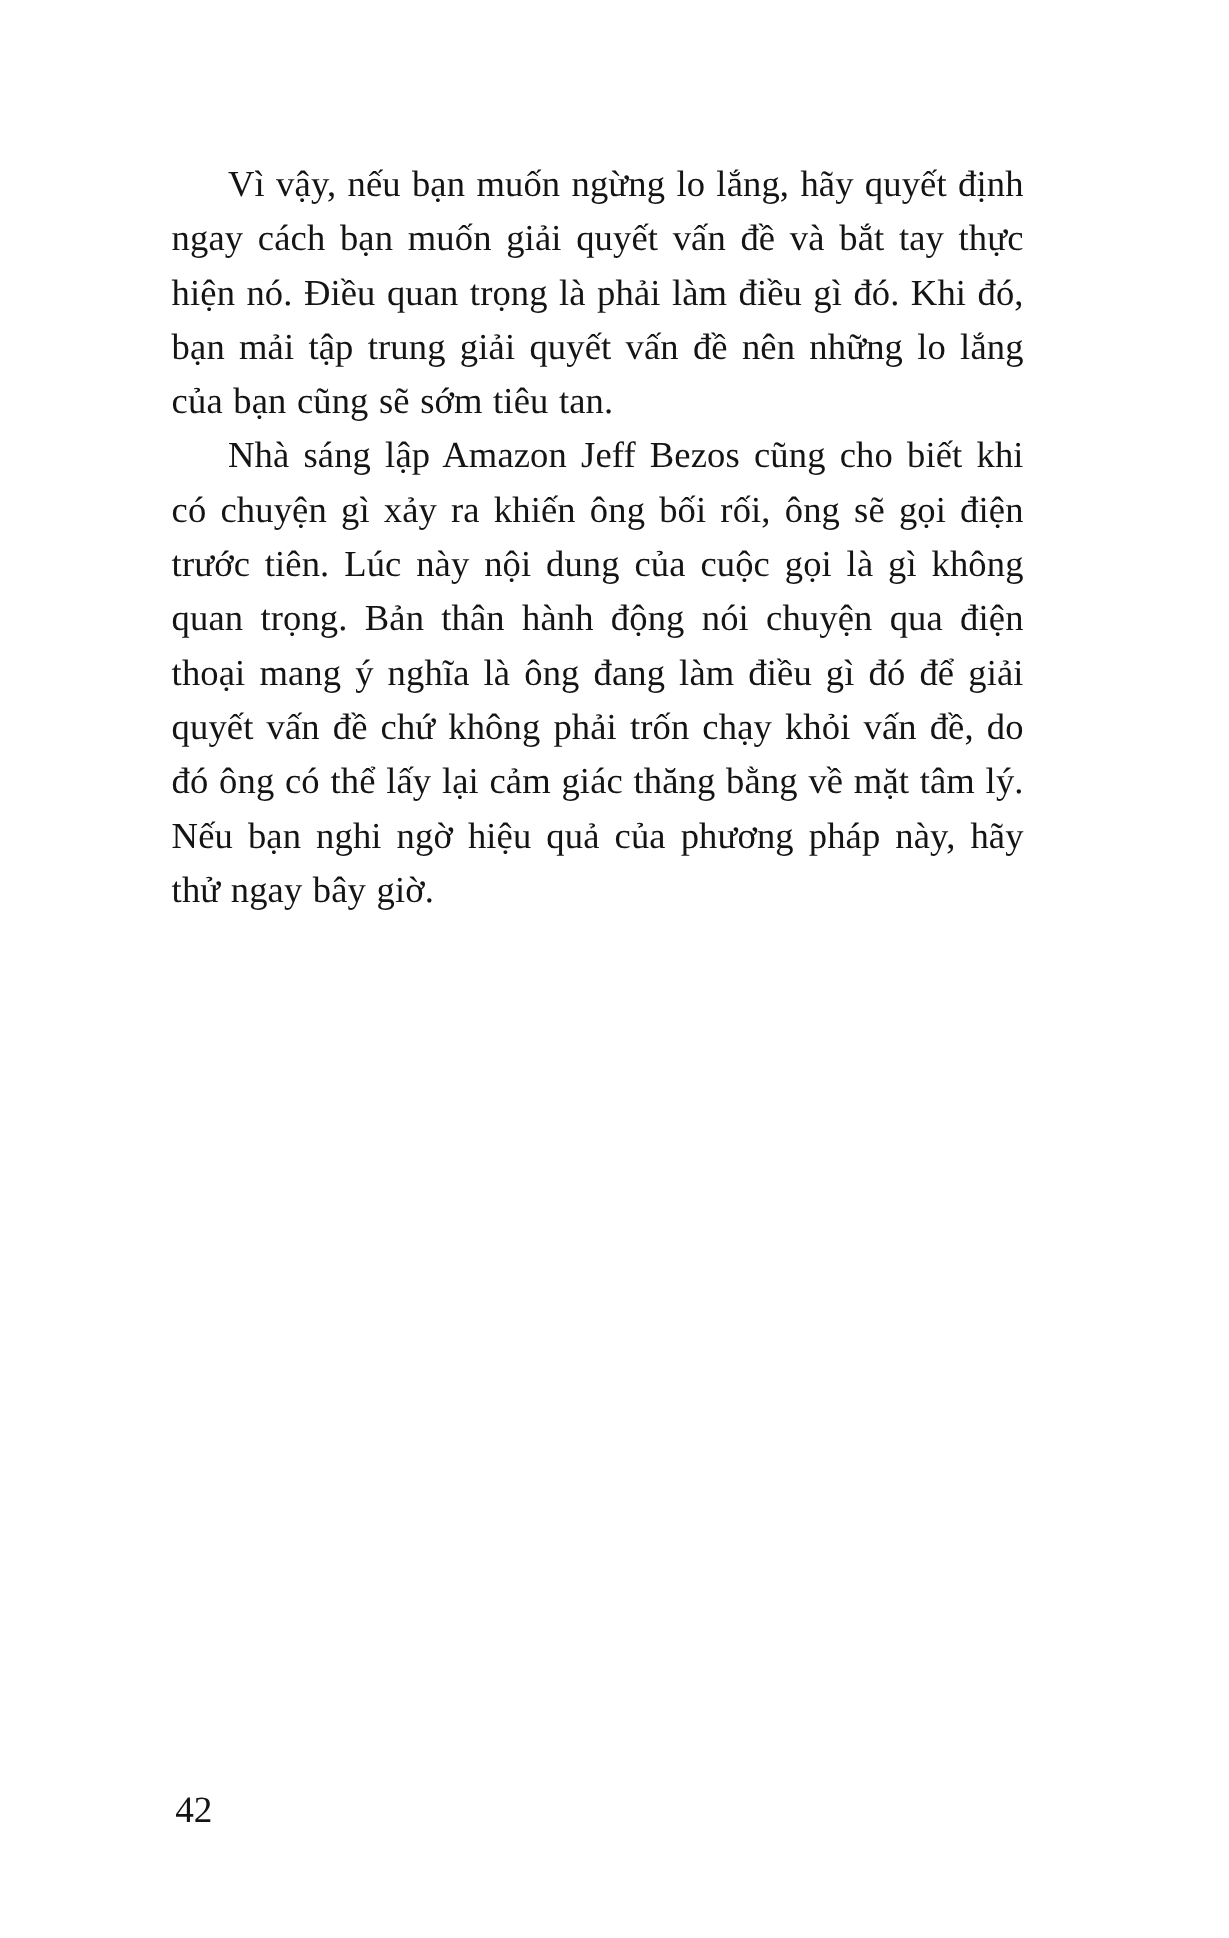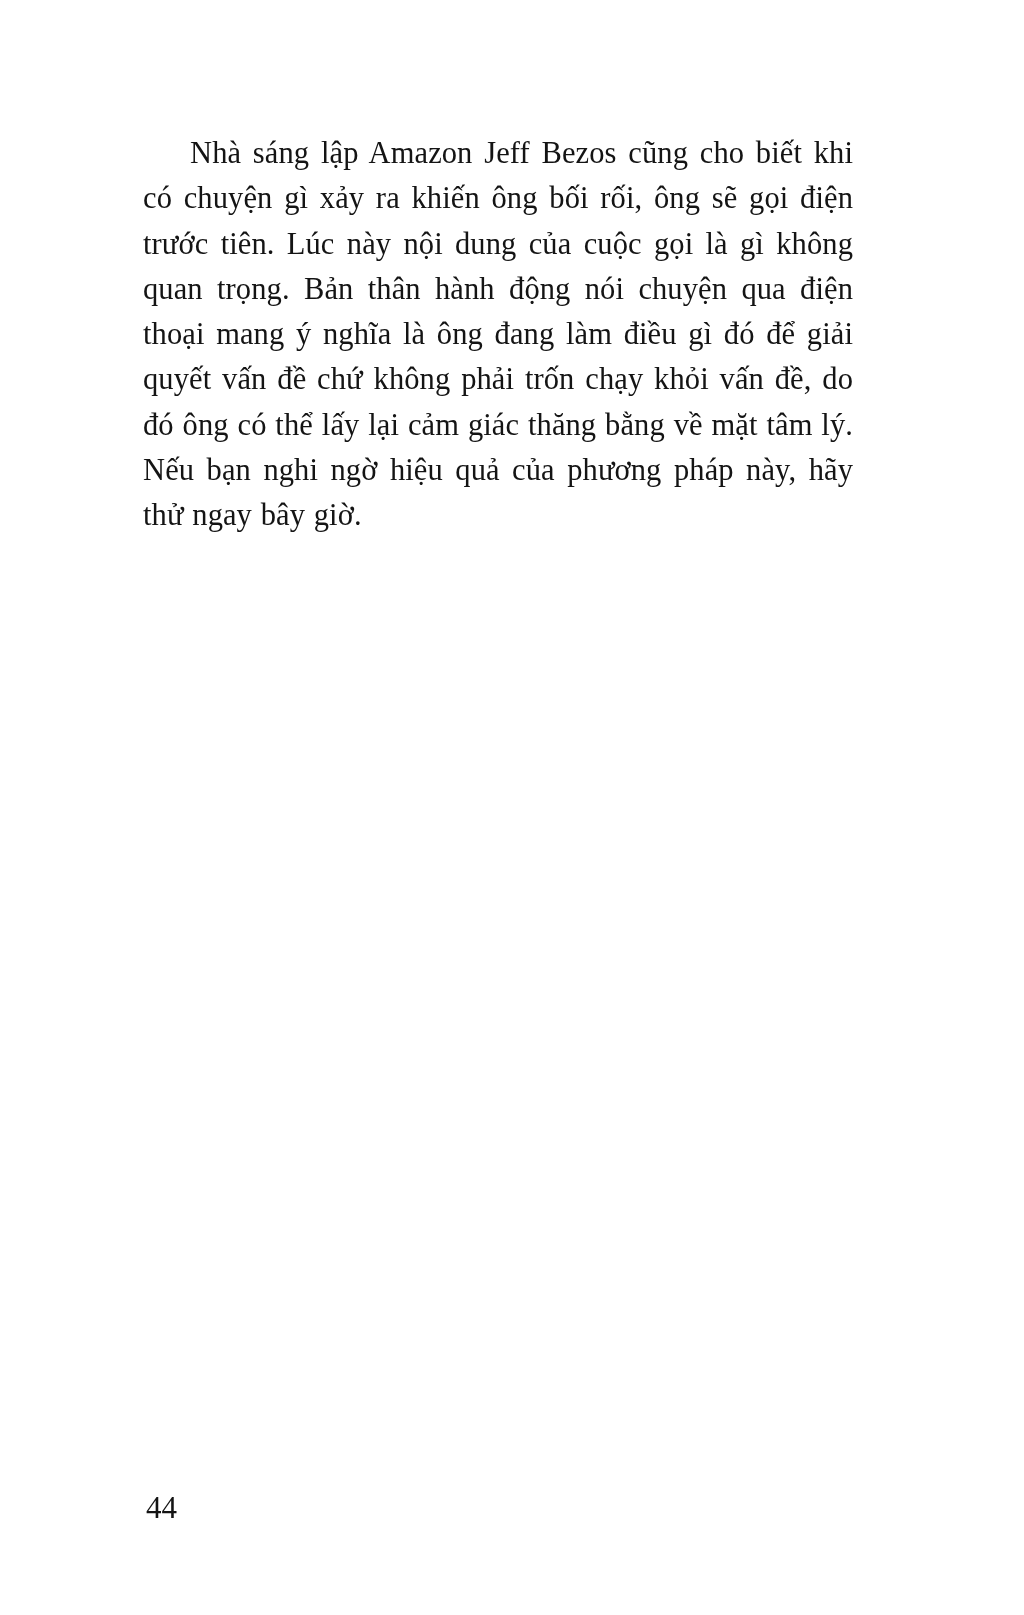--- a/index.html
+++ b/index.html
@@ -45,16 +45,17 @@
     font-size: 31px;
     line-height: 1.2;
     color: #141414;
   }
 </style>
 </head>
 <body>
 
 <div class="book-page">
   <div class="text-block">
+    <p>Vì vậy, nếu bạn muốn ngừng lo lắng, hãy quyết định ngay cách bạn muốn giải quyết vấn đề và bắt tay thực hiện nó. Điều quan trọng là phải làm điều gì đó. Khi đó, bạn mải tập trung giải quyết vấn đề nên những lo lắng của bạn cũng sẽ sớm tiêu tan.</p>
     <p>Nhà sáng lập Amazon Jeff Bezos cũng cho biết khi có chuyện gì xảy ra khiến ông bối rối, ông sẽ gọi điện trước tiên. Lúc này nội dung của cuộc gọi là gì không quan trọng. Bản thân hành động nói chuyện qua điện thoại mang ý nghĩa là ông đang làm điều gì đó để giải quyết vấn đề chứ không phải trốn chạy khỏi vấn đề, do đó ông có thể lấy lại cảm giác thăng bằng về mặt tâm lý. Nếu bạn nghi ngờ hiệu quả của phương pháp này, hãy thử ngay bây giờ.</p>
   </div>
-  <div class="page-number">44</div>
+  <div class="page-number">42</div>
 </div>
 
 </body></html>

